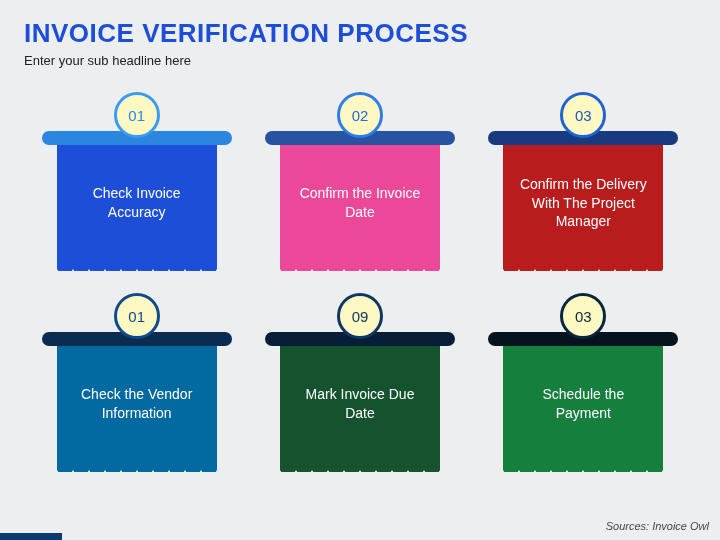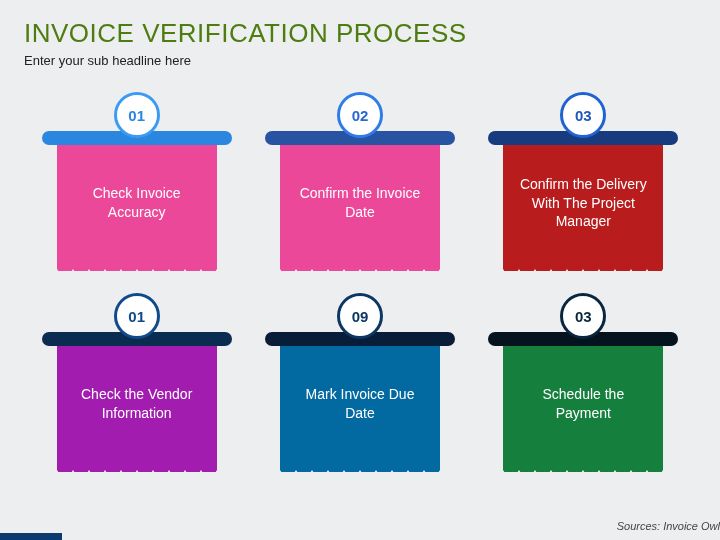--- a/index.html
+++ b/index.html
@@ -1,44 +1,44 @@
 <!DOCTYPE html>
 <html><head>
 <meta charset="utf-8">
 <style>
 *{margin:0;padding:0;box-sizing:border-box}
 body{width:720px;height:540px;background:#eceeef;font-family:Arial,Helvetica,sans-serif;position:relative;overflow:hidden}
-.title{font-size:26px;font-weight:400;letter-spacing:.5px;color:#4d7c0f;padding:18px 24px 4px}
+.title{font-size:26px;font-weight:700;letter-spacing:.5px;color:#1d4ed8;padding:18px 24px 4px}
 .sub{font-size:13px;color:#222;padding:0 24px 14px}
 .grid{display:grid;grid-template-columns:repeat(3,1fr);gap:22px 30px;padding:10px 40px 0}
 .step{position:relative;display:flex;flex-direction:column;align-items:center}
-.badge{width:46px;height:46px;border-radius:50%;border:3px solid;background:#ffffff;display:flex;align-items:center;justify-content:center;font-weight:700;font-size:15px;z-index:3;position:relative}
+.badge{width:46px;height:46px;border-radius:50%;border:3px solid;background:#fef9c3;display:flex;align-items:center;justify-content:center;font-weight:400;font-size:15px;z-index:3;position:relative}
 .bar{width:190px;height:14px;border-radius:8px;margin-top:-7px;z-index:2}
 .flag{width:160px;height:130px;margin-top:-4px;color:#fff;display:flex;align-items:center;justify-content:center;text-align:center;padding:12px 10px 18px;font-size:14px;line-height:1.35;position:relative}
 .flag::after{content:"";position:absolute;left:0;right:0;bottom:-1px;height:14px;background:repeating-linear-gradient(90deg,transparent 0,transparent 0) ;}
 .zig{position:absolute;bottom:-10px;left:0;width:160px;height:12px}
 .s1 .badge{border-color:#3b9bf2;color:#2b86e0}
 .s1 .bar{background:#2b86e0}
-.s1 .flag{background:#ec4899}
+.s1 .flag{background:#1d4ed8}
 .s2 .badge{border-color:#2f7ce8;color:#2767d6}
 .s2 .bar{background:#2853a2}
 .s2 .flag{background:#ec4899}
 .s3 .badge{border-color:#1f62d2;color:#1f56bb}
 .s3 .bar{background:#183b80}
 .s3 .flag{background:#b91c1c}
 .s4 .badge{border-color:#0f4a8c;color:#0f4a8c}
 .s4 .bar{background:#0a2c50}
-.s4 .flag{background:#a21caf}
+.s4 .flag{background:#0369a1}
 .s5 .badge{border-color:#0c3664;color:#0c3664}
 .s5 .bar{background:#071d38}
-.s5 .flag{background:#0369a1}
+.s5 .flag{background:#14532d}
 .s6 .badge{border-color:#0a263f;color:#0a263f}
 .s6 .bar{background:#05131f}
 .s6 .flag{background:#15803d}
-.source{position:absolute;bottom:8px;right:0;font-size:11px;font-style:italic;color:#444}
+.source{position:absolute;bottom:8px;right:11px;font-size:11px;font-style:italic;color:#444}
 .footer-accent{position:absolute;bottom:0;left:0;width:62px;height:7px;background:#0d3a6e}
 svg.zig polygon{fill:#eceeef}
 </style>
 </head>
 <body>
 
 <h1 class="title">INVOICE VERIFICATION PROCESS</h1>
 <div class="sub">Enter your sub headline here</div>
 
 <div class="grid">

